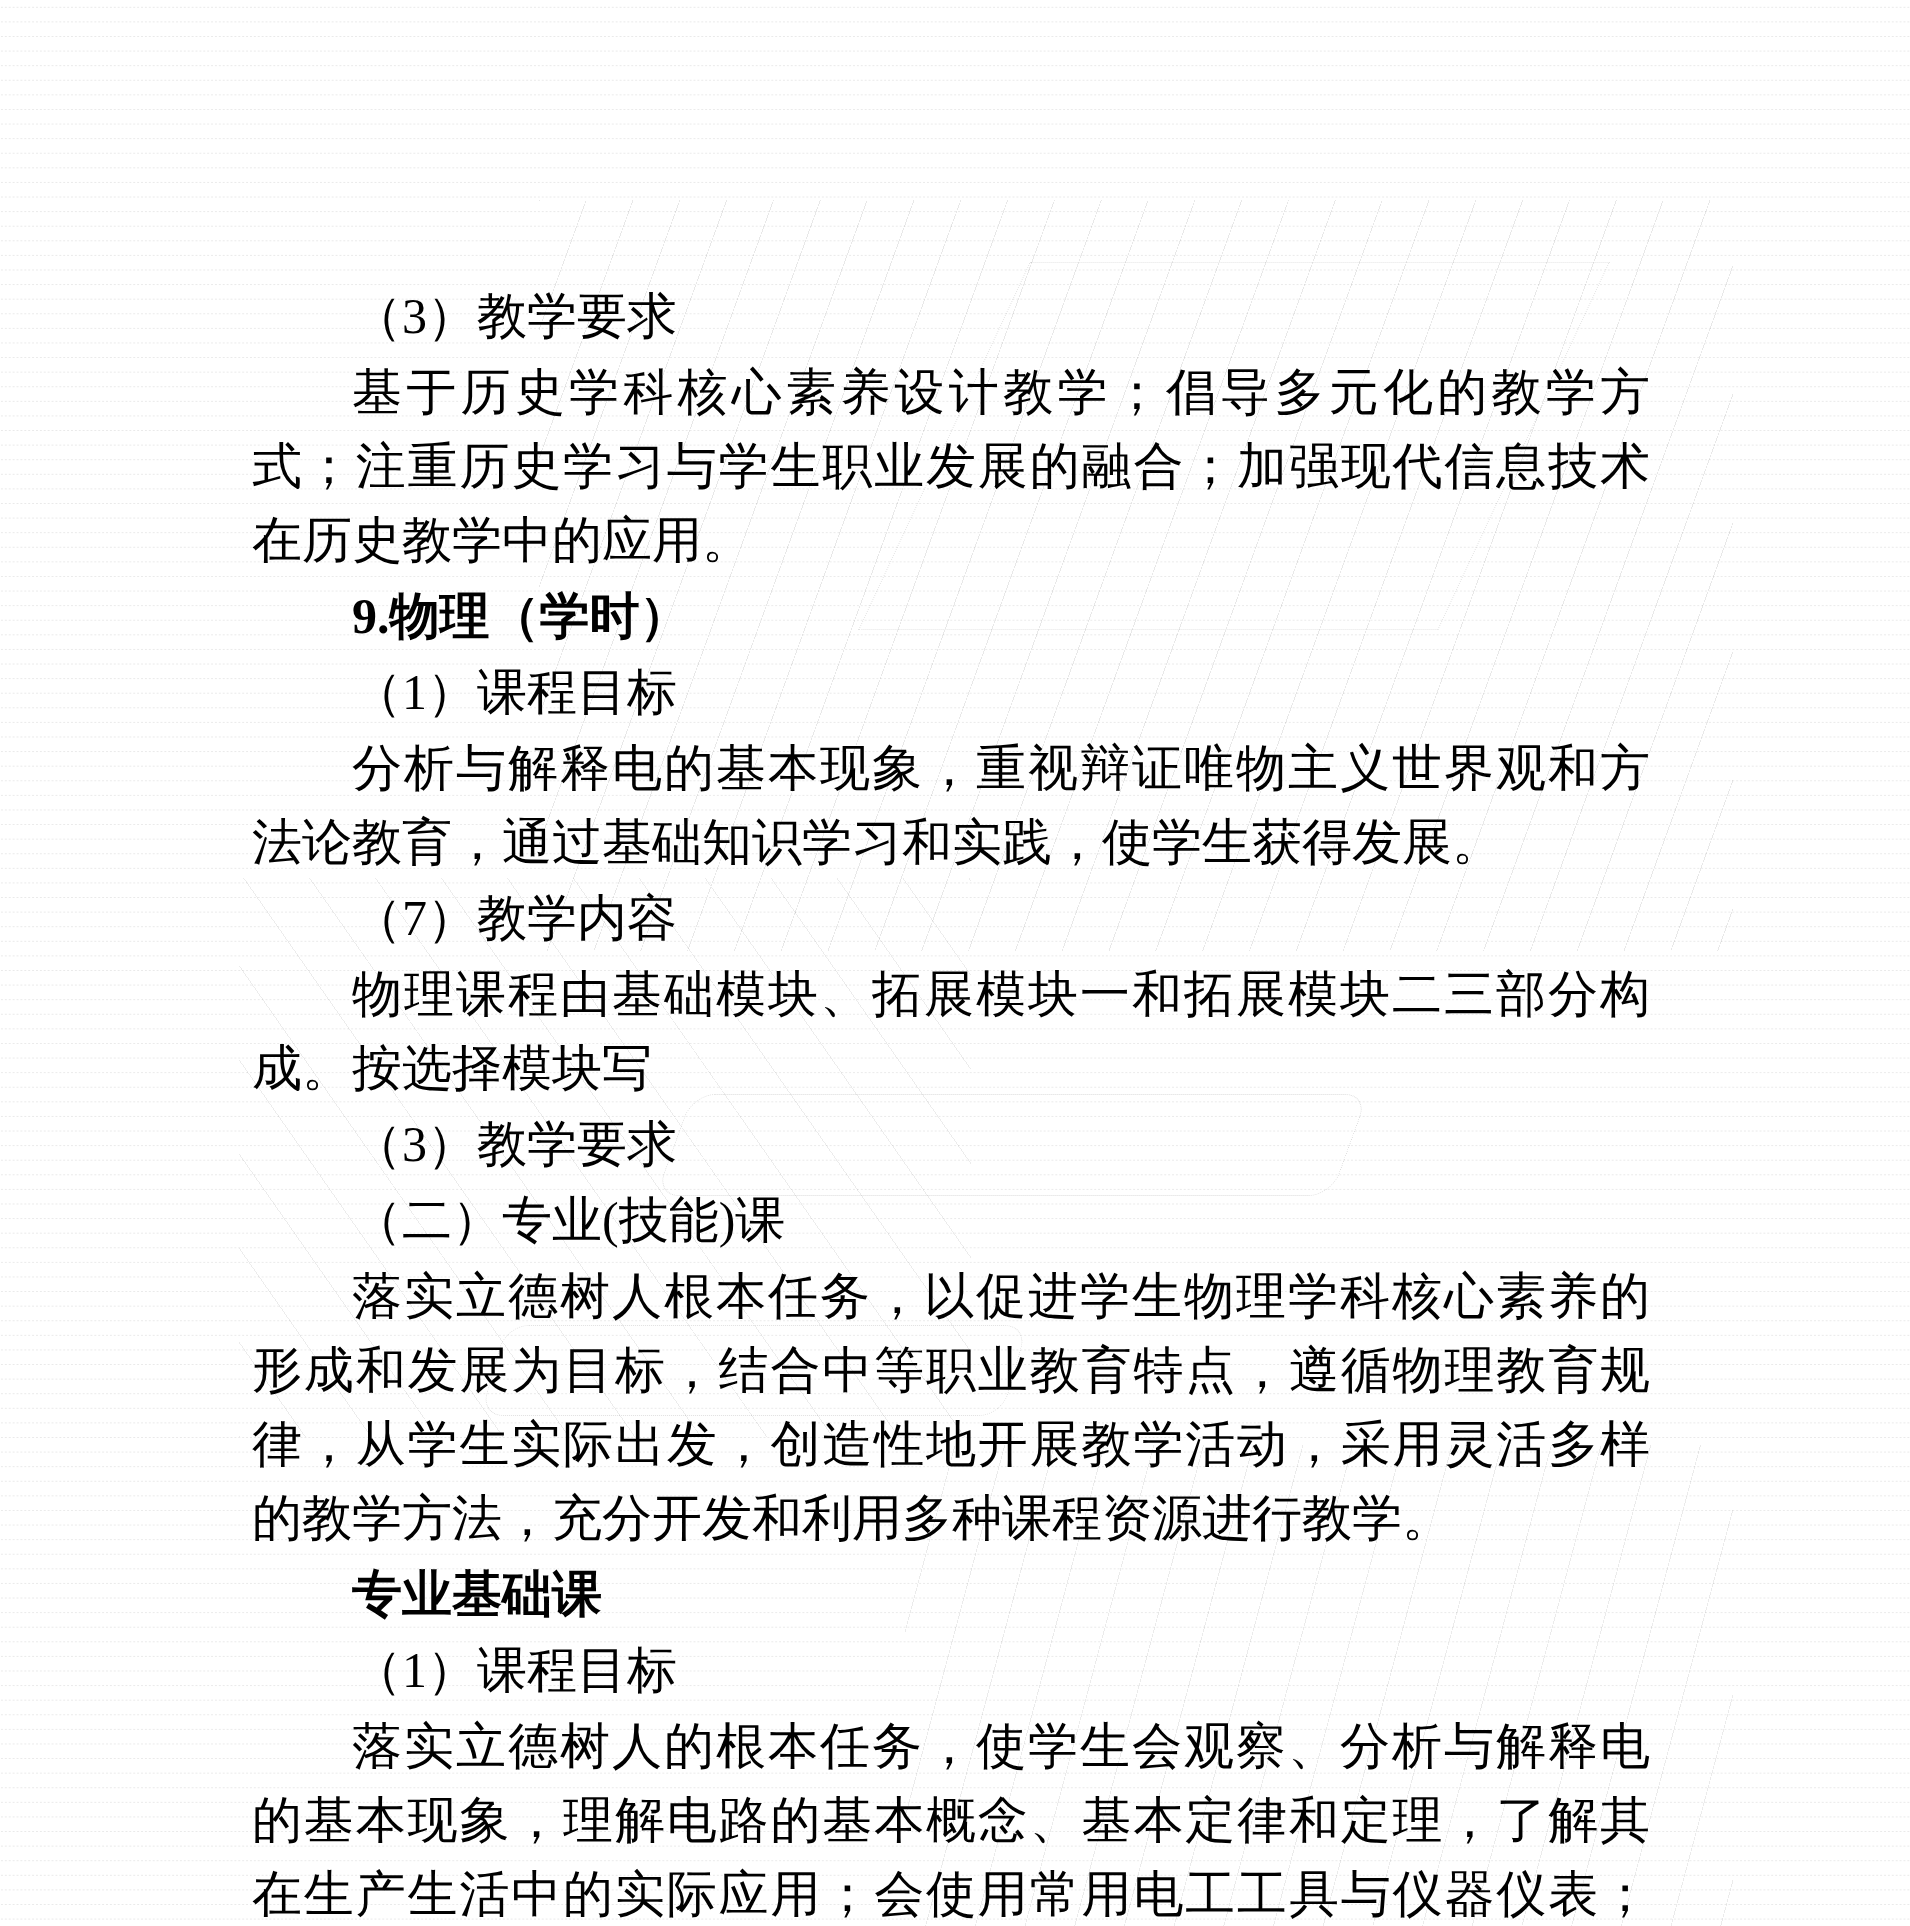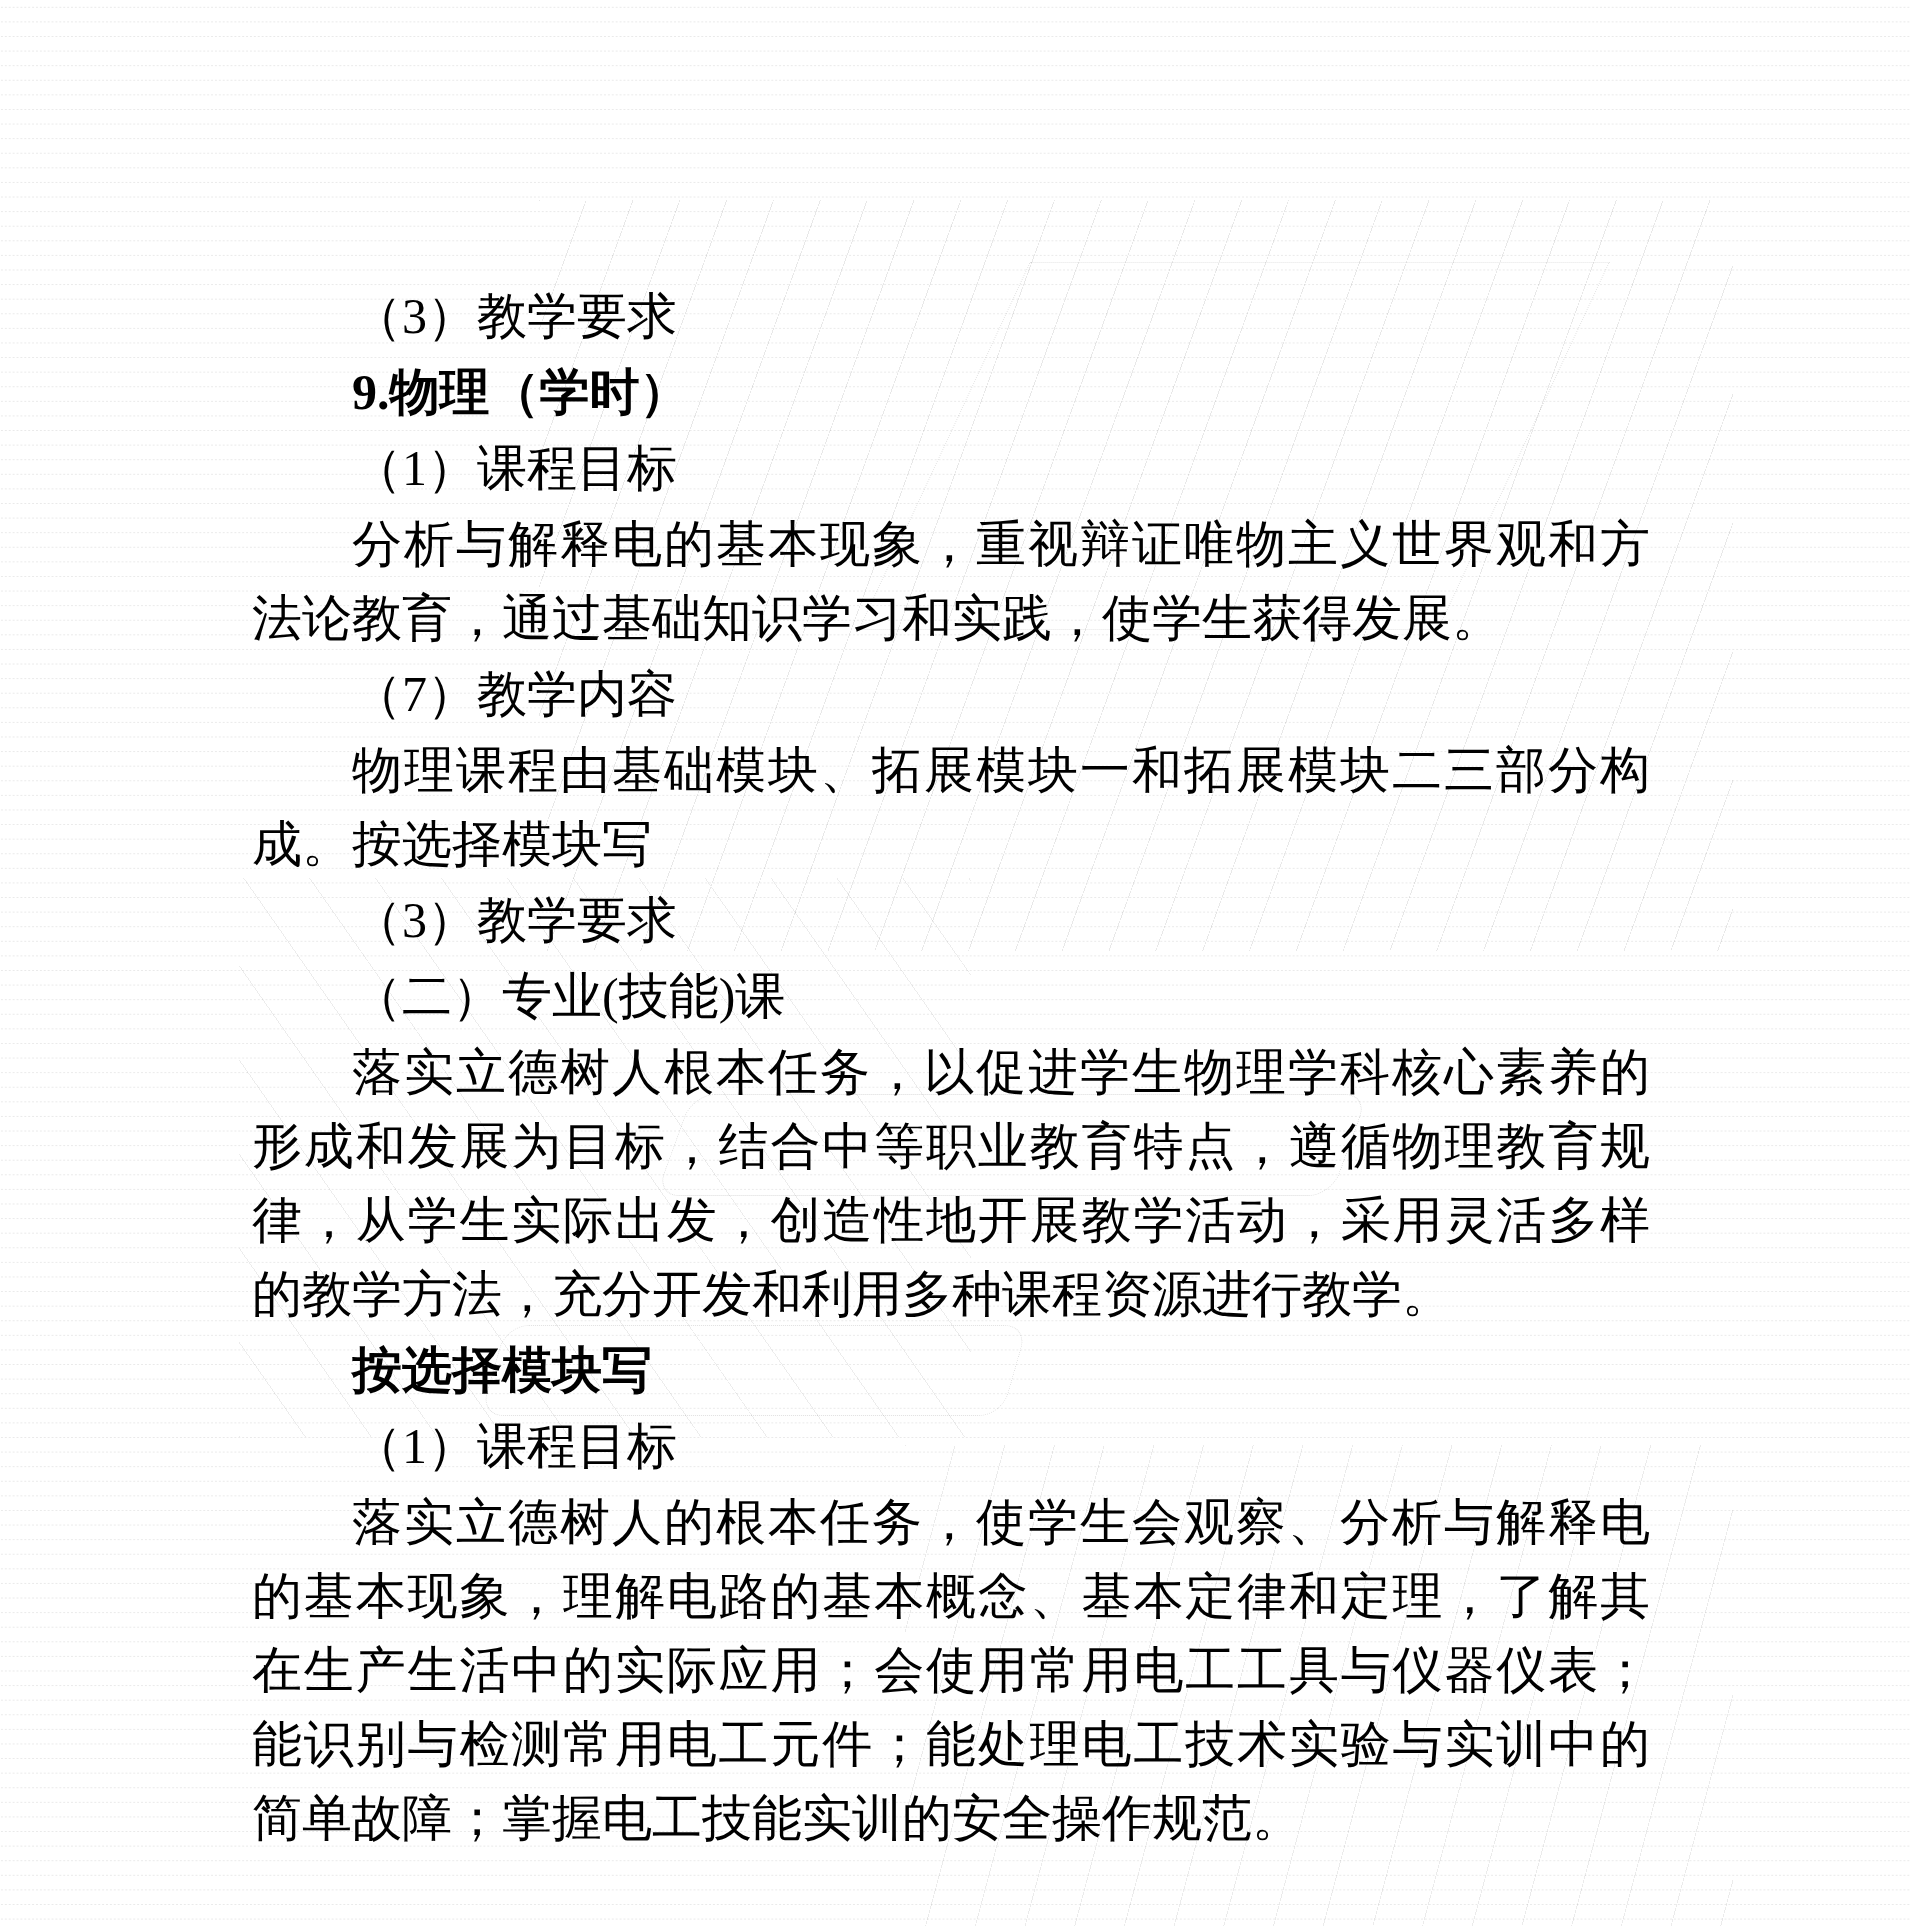--- a/index.html
+++ b/index.html
@@ -96,28 +96,29 @@
 
   <div class="artifact diag-a"></div>
   <div class="artifact diag-b"></div>
   <div class="artifact diag-c"></div>
   <div class="artifact top-right-shape"></div>
   <div class="artifact outline-1"></div>
   <div class="artifact outline-2"></div>
 
   <main class="text-block">
     <p>（3）教学要求</p>
+    <p>基于历史学科核心素养设计教学；倡导多元化的教学方式；注重历史学习与学生职业发展的融合；加强现代信息技术在历史教学中的应用。</p>
     <p class="bold">9.物理（学时）</p>
     <p>（1）课程目标</p>
     <p>分析与解释电的基本现象，重视辩证唯物主义世界观和方法论教育，通过基础知识学习和实践，使学生获得发展。</p>
     <p>（7）教学内容</p>
     <p>物理课程由基础模块、拓展模块一和拓展模块二三部分构成。按选择模块写</p>
     <p>（3）教学要求</p>
     <p>（二）专业(技能)课</p>
     <p>落实立德树人根本任务，以促进学生物理学科核心素养的形成和发展为目标，结合中等职业教育特点，遵循物理教育规律，从学生实际出发，创造性地开展教学活动，采用灵活多样的教学方法，充分开发和利用多种课程资源进行教学。</p>
-    <p class="bold">按选择模块写</p>
+    <p class="bold">专业基础课</p>
     <p>（1）课程目标</p>
     <p>落实立德树人的根本任务，使学生会观察、分析与解释电的基本现象，理解电路的基本概念、基本定律和定理，了解其在生产生活中的实际应用；会使用常用电工工具与仪器仪表；能识别与检测常用电工元件；能处理电工技术实验与实训中的简单故障；掌握电工技能实训的安全操作规范。</p>
 
   </main>
 
 </div>
 
 
 </body></html>

